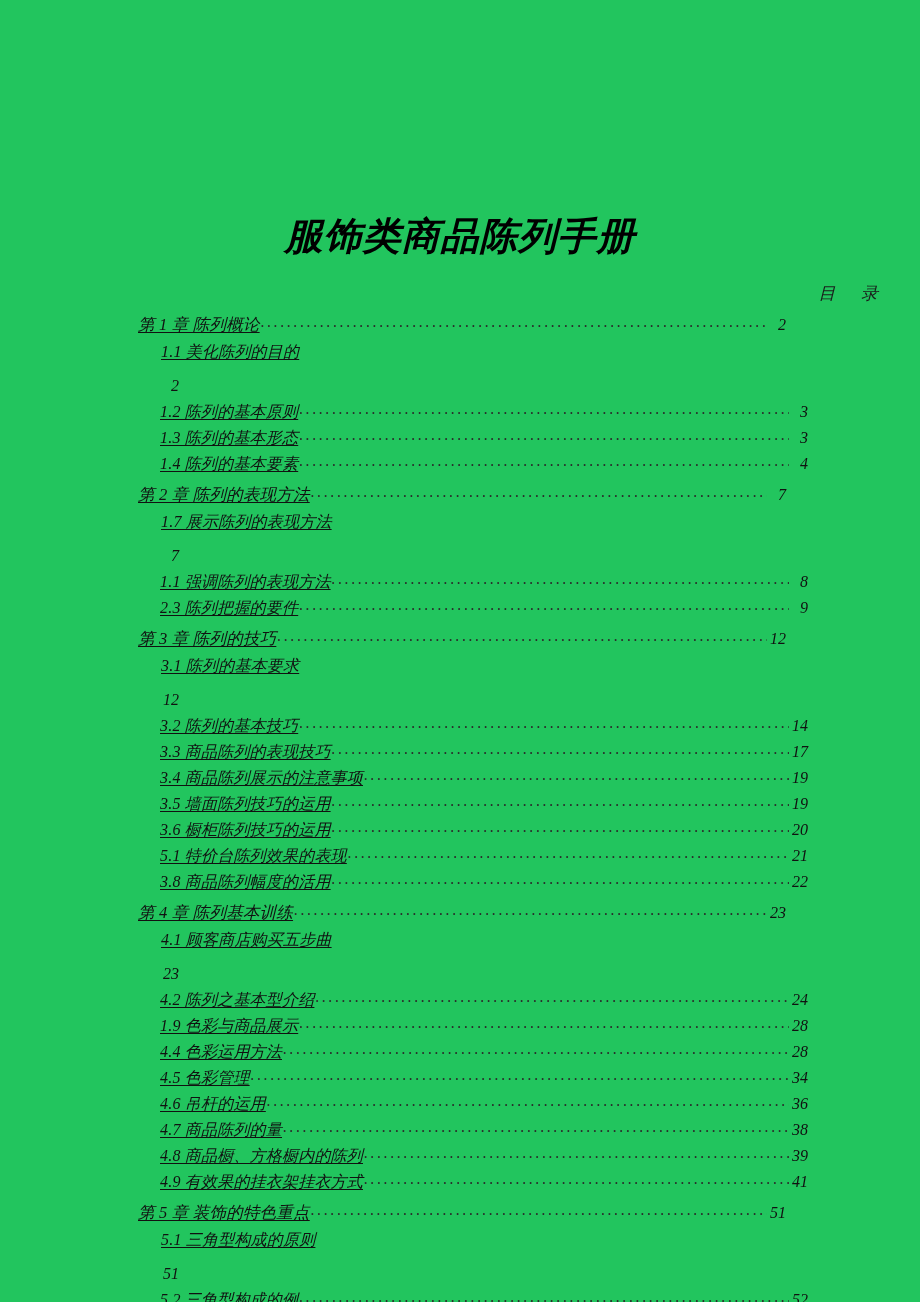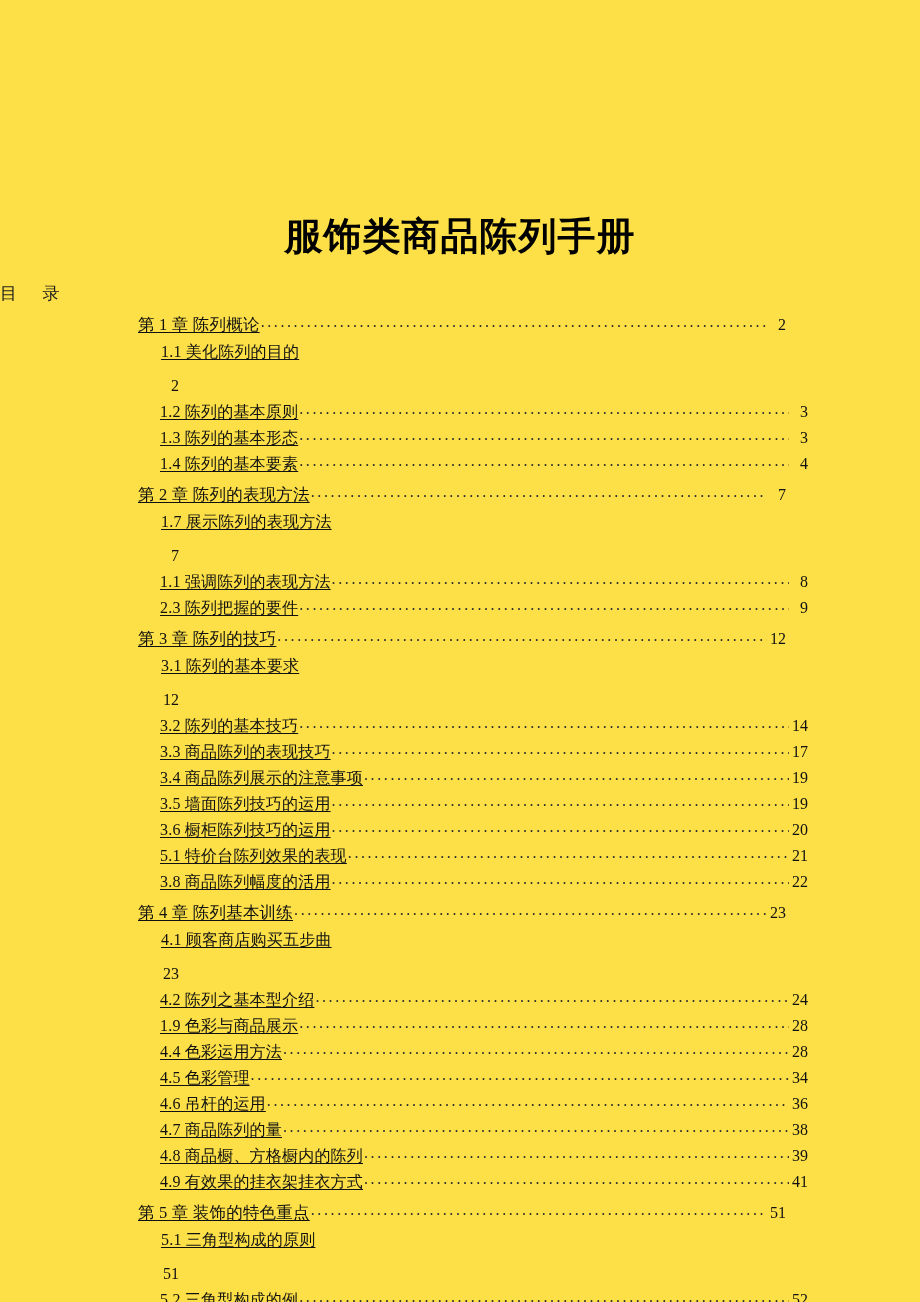--- a/index.html
+++ b/index.html
@@ -14,21 +14,22 @@
     font-family: "Liberation Serif", "DejaVu Serif", serif;
     color: #000000;
     overflow: hidden;
   }
   .page {
     position: absolute;
     left: 0;
     top: 0;
     width: 920px;
     height: 1302px;
-    background: #fde047;
+    background: #22c55e;
+    font-style: italic;
   }
 
   
   .doc-title {
     position: absolute;
     left: 0;
     top: 212px;
     width: 920px;
     text-align: center;
     font-family: "DejaVu Sans", "Liberation Sans", sans-serif;
@@ -39,21 +40,21 @@
     color: #000000;
     white-space: nowrap;
   }
 
   
   .toc-heading {
     position: absolute;
     left: 0;
     top: 283px;
     width: 878px;
-    text-align: left;
+    text-align: right;
     font-family: "Liberation Serif", "DejaVu Serif", serif;
     font-size: 17px;
     line-height: 22px;
     color: #1a1a1a;
     white-space: pre;
   }
 
   
   .toc {
     position: absolute;

